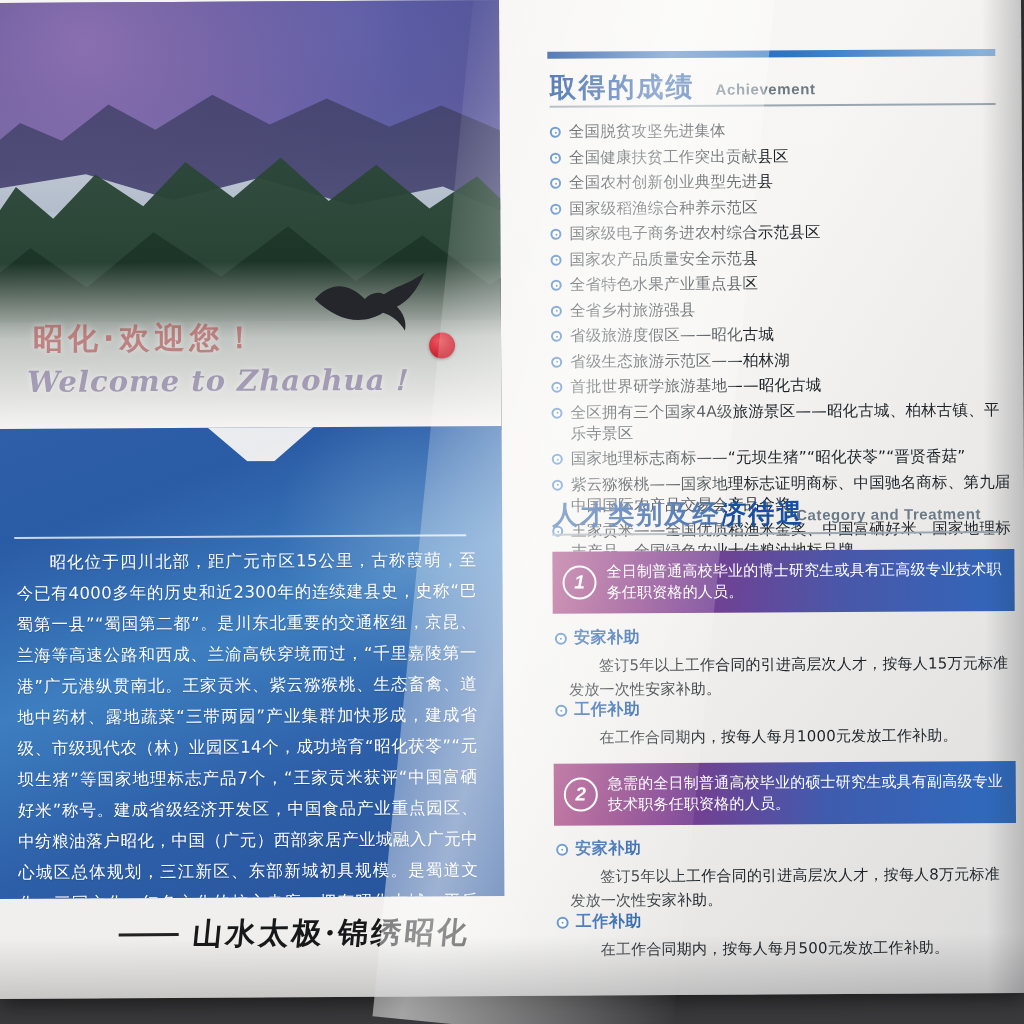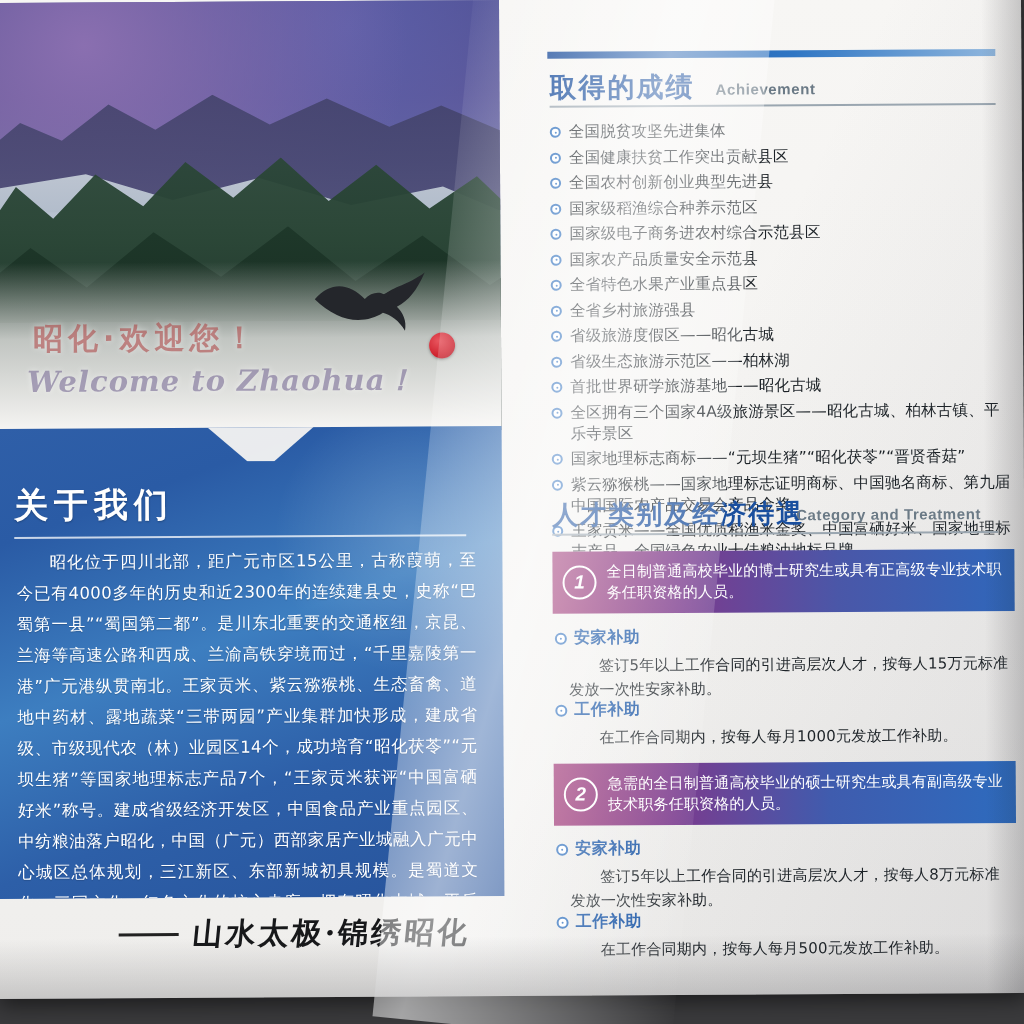--- a/index.html
+++ b/index.html
@@ -262,21 +262,20 @@
           <path fill="currentColor" d="M70 26 L78 22 L74 30 Z"></path>
         </svg>
         <div class="red-dot"></div>
 
         <div class="hero-cn">昭化·欢迎您！</div>
         <div class="hero-en">Welcome to Zhaohua！</div>
       </div>
 
       <div class="about">
         <div class="notch"></div>
-        <div class="about-title">关于我们</div>
         <div class="about-rule"></div>
         <div class="about-body">昭化位于四川北部，距广元市区15公里，古称葭萌，至今已有4000多年的历史和近2300年的连续建县史，史称“巴蜀第一县”“蜀国第二都”。是川东北重要的交通枢纽，京昆、兰海等高速公路和西成、兰渝高铁穿境而过，“千里嘉陵第一港”广元港纵贯南北。王家贡米、紫云猕猴桃、生态畜禽、道地中药材、露地蔬菜“三带两园”产业集群加快形成，建成省级、市级现代农（林）业园区14个，成功培育“昭化茯苓”“元坝生猪”等国家地理标志产品7个，“王家贡米获评“中国富硒好米”称号。建成省级经济开发区，中国食品产业重点园区、中纺粮油落户昭化，中国（广元）西部家居产业城融入广元中心城区总体规划，三江新区、东部新城初具规模。是蜀道文化、三国文化、红色文化的核心走廊，拥有昭化古城、平乐寺、柏林湖湿地三个国家4A级旅游景区，被评为全国最佳乡村旅游目的地、全国十佳“最美揽夏”胜地。</div>
       </div>
 
       <div class="footer-slogan">
         <div class="footer-rule"></div>
         <div class="footer-text">山水太极·锦绣昭化</div>
       </div>
     </div>
 

